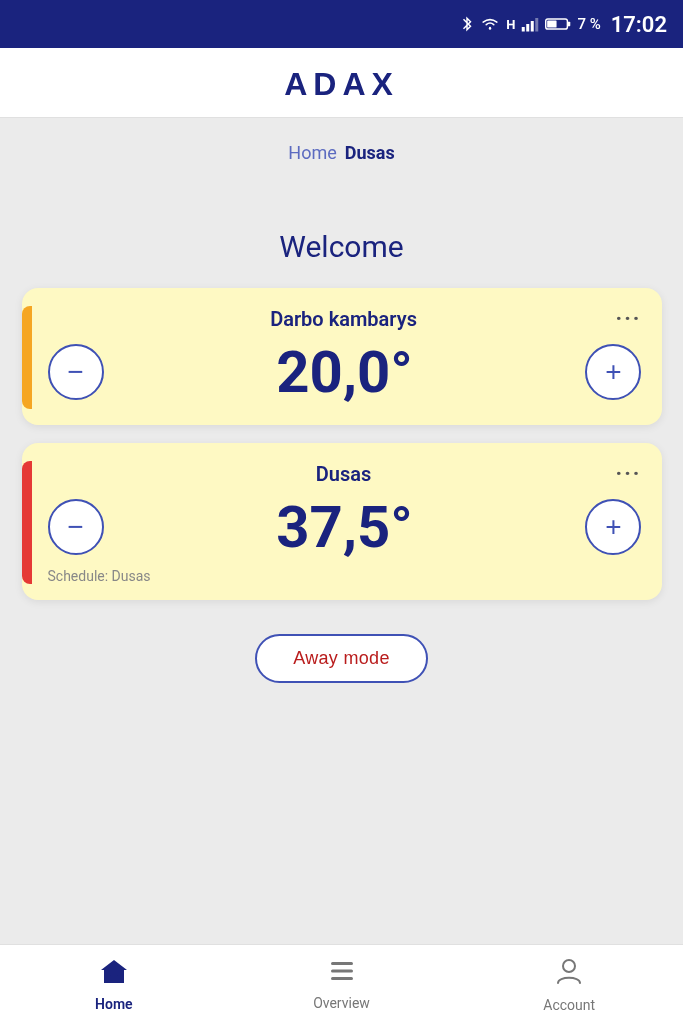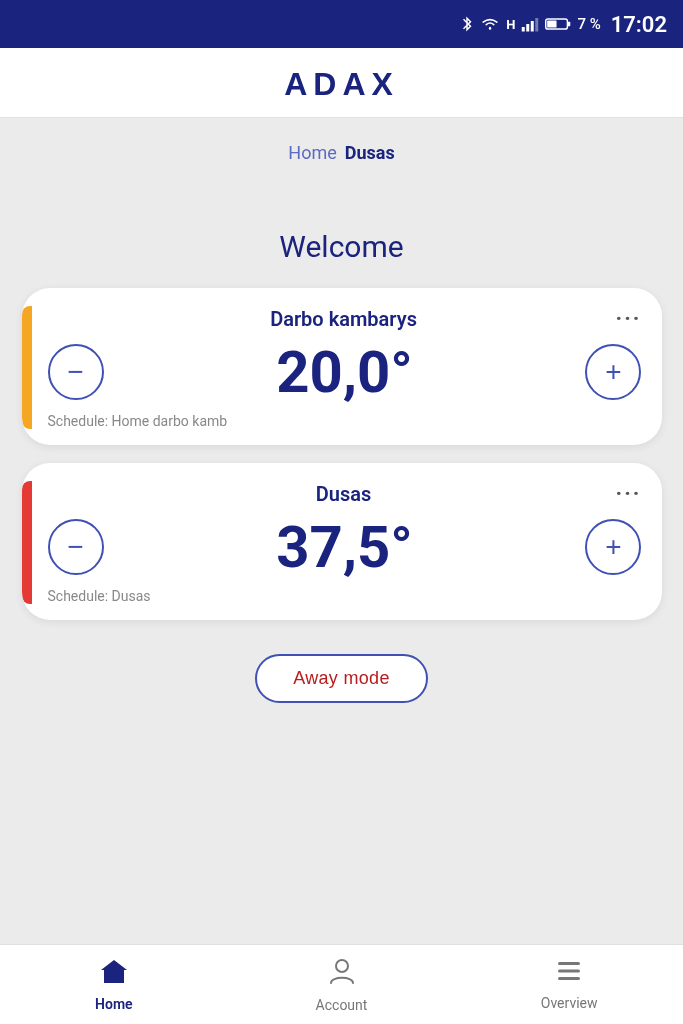--- a/index.html
+++ b/index.html
@@ -84,22 +84,22 @@
       font-size: 30px;
       font-weight: 400;
       color: #1a237e;
       margin-bottom: 24px;
       text-align: center;
       margin-top: 46px;
     }
 
     
     .device-card {
-      background: #ffffff;
-      border-radius: 28px;
+      background: #fef9c3;
+      border-radius: 16px;
       width: 100%;
       max-width: 640px;
       padding: 18px 20px 16px 0;
       margin-bottom: 18px;
       display: flex;
       align-items: stretch;
       box-shadow: 0 2px 8px rgba(0,0,0,0.08);
       position: relative;
       overflow: hidden;
     }
@@ -273,21 +273,20 @@
       <div class="card-header-row">
         <div style="width:24px;"></div>
         <span class="card-name">Darbo kambarys</span>
         <span class="card-menu">···</span>
       </div>
       <div class="card-controls">
         <button class="control-btn">−</button>
         <span class="temp-display">20,0°</span>
         <button class="control-btn">+</button>
       </div>
-      <span class="card-schedule">Schedule: Home darbo kamb</span>
     </div>
   </div>
 
   <div class="device-card">
     <div class="card-indicator orange"></div>
     <div class="card-body">
       <div class="card-header-row">
         <div style="width:24px;"></div>
         <span class="card-name">Dusas</span>
         <span class="card-menu">···</span>
@@ -312,32 +311,32 @@
       <svg width="30" height="28" viewBox="0 0 30 28" fill="none">
         <path d="M15 3 L2 13 L5 13 L5 26 L12 26 L12 18 L18 18 L18 26 L25 26 L25 13 L28 13 Z" fill="#1a237e"></path>
         <rect x="11" y="18" width="8" height="8" rx="1" fill="#1a237e"></rect>
       </svg>
     </div>
     <span class="nav-label" style="color:#1a237e;font-weight:600;">Home</span>
   </div>
 
   <div class="nav-item">
     <div class="nav-icon">
-      <svg width="30" height="30" viewBox="0 0 30 30" fill="none">
-        <circle cx="15" cy="10" r="6" stroke="#777" stroke-width="2" fill="none"></circle>
-        <path d="M4 27 C4 20 26 20 26 27" stroke="#777" stroke-width="2" fill="none" stroke-linecap="round"></path>
-      </svg>
-    </div>
-    <span class="nav-label">Account</span>
-  </div>
-
-  <div class="nav-item">
-    <div class="nav-icon">
       <svg width="30" height="26" viewBox="0 0 30 26" fill="none">
         <rect x="4" y="4" width="22" height="3" rx="1.5" fill="#777"></rect>
         <rect x="4" y="11.5" width="22" height="3" rx="1.5" fill="#777"></rect>
         <rect x="4" y="19" width="22" height="3" rx="1.5" fill="#777"></rect>
       </svg>
     </div>
     <span class="nav-label">Overview</span>
   </div>
 
+  <div class="nav-item">
+    <div class="nav-icon">
+      <svg width="30" height="30" viewBox="0 0 30 30" fill="none">
+        <circle cx="15" cy="10" r="6" stroke="#777" stroke-width="2" fill="none"></circle>
+        <path d="M4 27 C4 20 26 20 26 27" stroke="#777" stroke-width="2" fill="none" stroke-linecap="round"></path>
+      </svg>
+    </div>
+    <span class="nav-label">Account</span>
+  </div>
+
 </div>
 
 </body></html>

